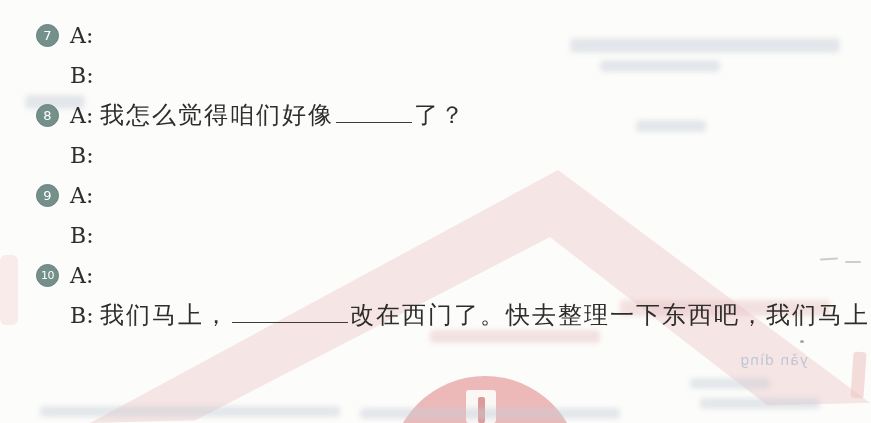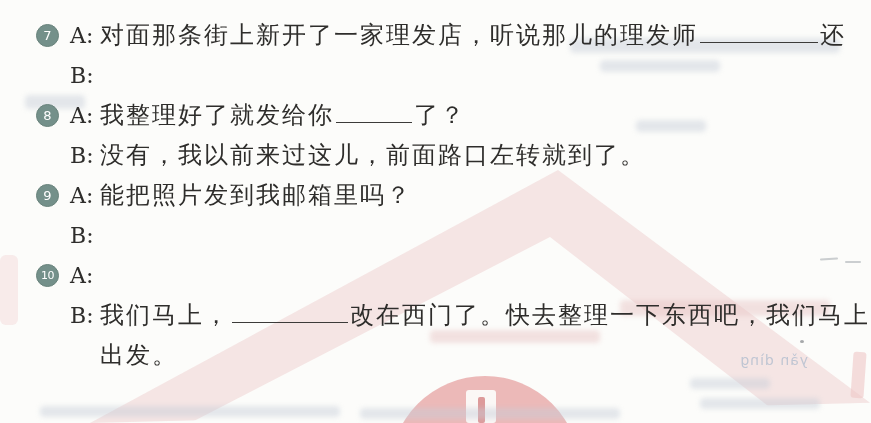--- a/index.html
+++ b/index.html
@@ -113,70 +113,62 @@
   </div>
 
   <div class="content">
 
     <div>
       <div class="line">
         <span class="badge-cell">
             <span class="badge">7</span>
           </span>
         <span class="speaker-cell">A:</span>
-        <span class="text"><span>对面那条街上新开了一家理发店，听说那儿的理发师</span><span class="blank" style="width:118px;"></span><span>还</span></span>
       </div>
       <div class="line">
         <span class="badge-cell"></span>
         <span class="speaker-cell">B:</span>
       </div>
     </div>
 
     <div>
       <div class="line">
         <span class="badge-cell">
             <span class="badge">8</span>
           </span>
         <span class="speaker-cell">A:</span>
-        <span class="text"><span>我整理好了就发给你</span><span class="blank" style="width:76px;"></span><span>了？</span></span>
+        <span class="text"><span>我怎么觉得咱们好像</span><span class="blank" style="width:76px;"></span><span>了？</span></span>
       </div>
       <div class="line">
         <span class="badge-cell"></span>
         <span class="speaker-cell">B:</span>
-        <span class="text">没有，我以前来过这儿，前面路口左转就到了。</span>
       </div>
     </div>
 
     <div>
       <div class="line">
         <span class="badge-cell">
             <span class="badge">9</span>
           </span>
         <span class="speaker-cell">A:</span>
-        <span class="text">能把照片发到我邮箱里吗？</span>
       </div>
       <div class="line">
         <span class="badge-cell"></span>
         <span class="speaker-cell">B:</span>
       </div>
     </div>
 
     <div>
       <div class="line">
         <span class="badge-cell">
             <span class="badge wide">10</span>
           </span>
         <span class="speaker-cell">A:</span>
       </div>
       <div class="line">
         <span class="badge-cell"></span>
         <span class="speaker-cell">B:</span>
         <span class="text"><span>我们马上，</span><span class="blank" style="width:116px;"></span><span>改在西门了。快去整理一下东西吧，我们马上</span></span>
       </div>
-      <div class="line">
-        <span class="badge-cell"></span>
-        <span class="speaker-cell"></span>
-        <span class="text">出发。</span>
-      </div>
     </div>
 
   </div>
 </div>
 
 </body></html>

